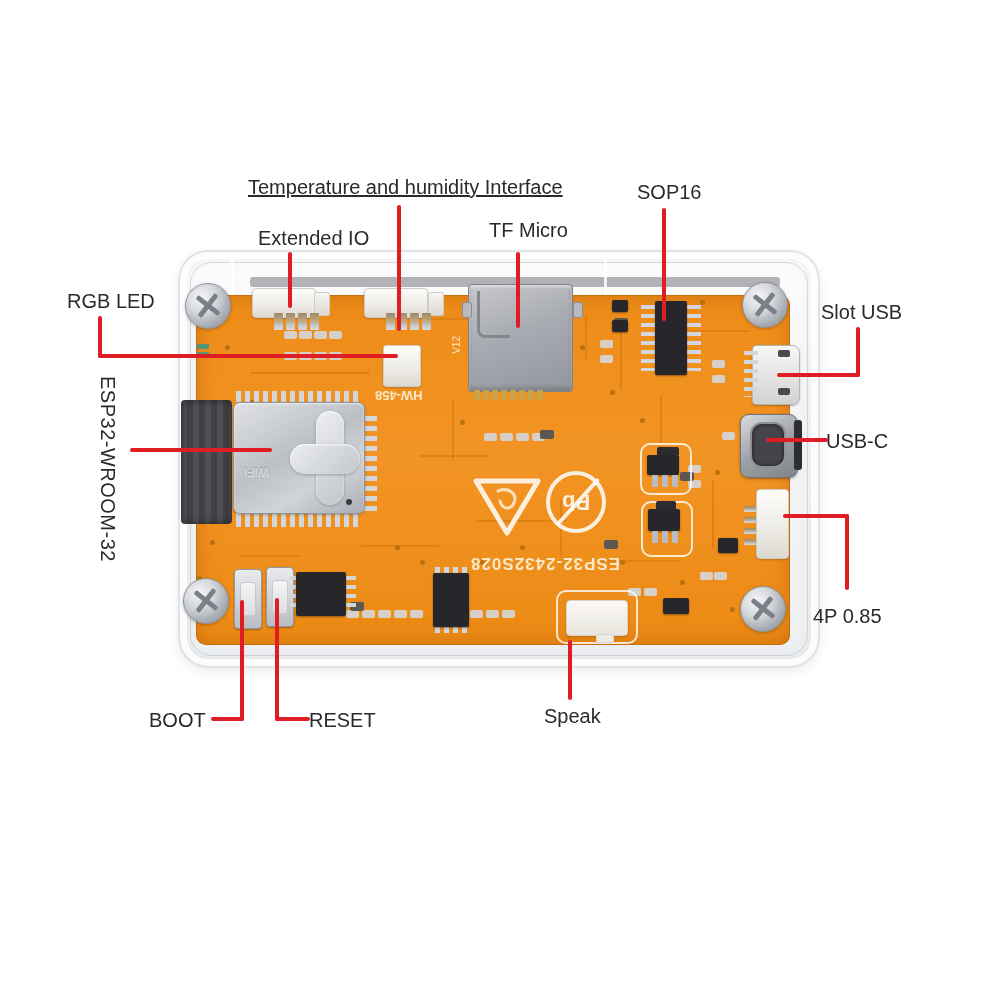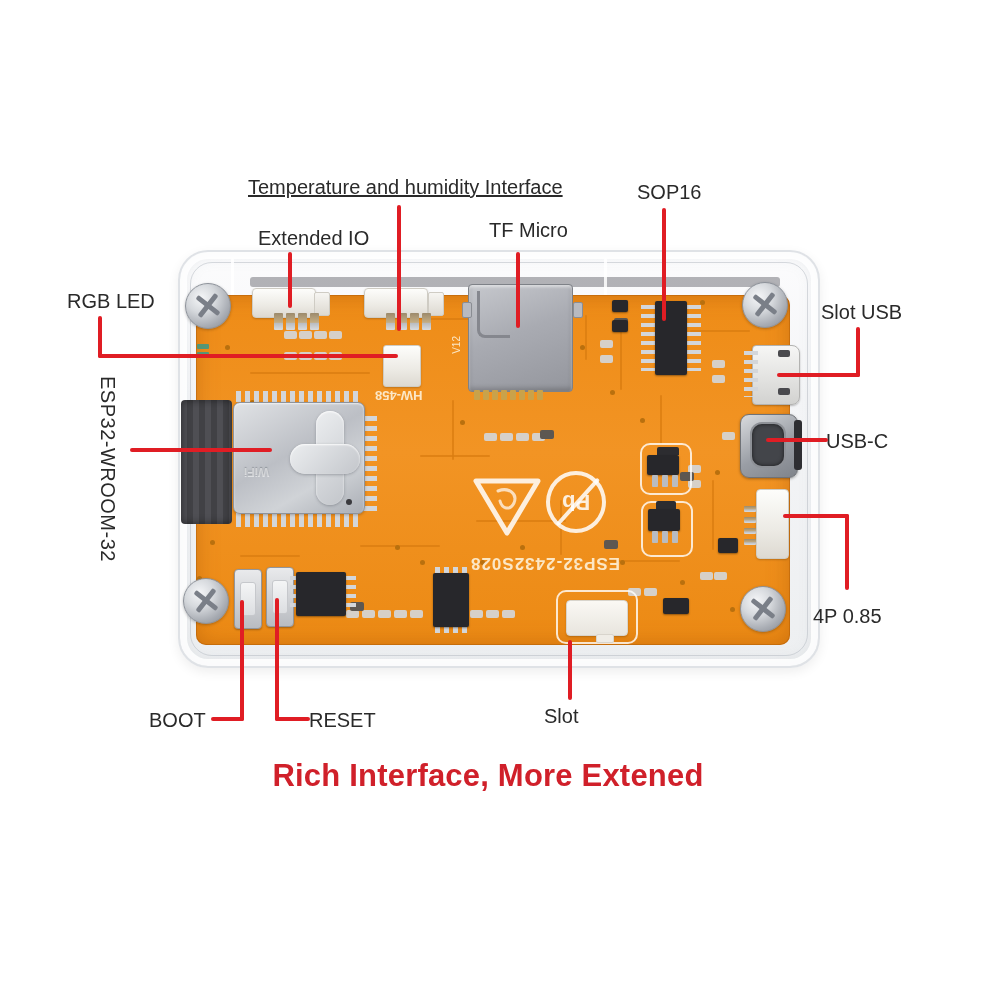--- a/index.html
+++ b/index.html
@@ -278,16 +278,15 @@
   <div class="lbl" style="left:258px;top:227px;">Extended IO</div>
   <div class="lbl" style="left:489px;top:219px;">TF Micro</div>
   <div class="lbl" style="left:637px;top:181px;">SOP16</div>
   <div class="lbl" style="left:67px;top:290px;">RGB LED</div>
   <div class="lbl vlbl" style="left:96px;top:376px;height:200px;">ESP32-WROOM-32</div>
   <div class="lbl" style="left:821px;top:301px;">Slot USB</div>
   <div class="lbl" style="left:826px;top:430px;">USB-C</div>
   <div class="lbl" style="left:813px;top:605px;">4P 0.85</div>
   <div class="lbl" style="left:149px;top:709px;">BOOT</div>
   <div class="lbl" style="left:309px;top:709px;">RESET</div>
-  <div class="lbl" style="left:544px;top:705px;">Slot</div>
-
-  <div class="slogan">Rich Interface, More Extened</div>
+  <div class="lbl" style="left:544px;top:705px;">Speak</div>
+
 </div>
 
 </body></html>

